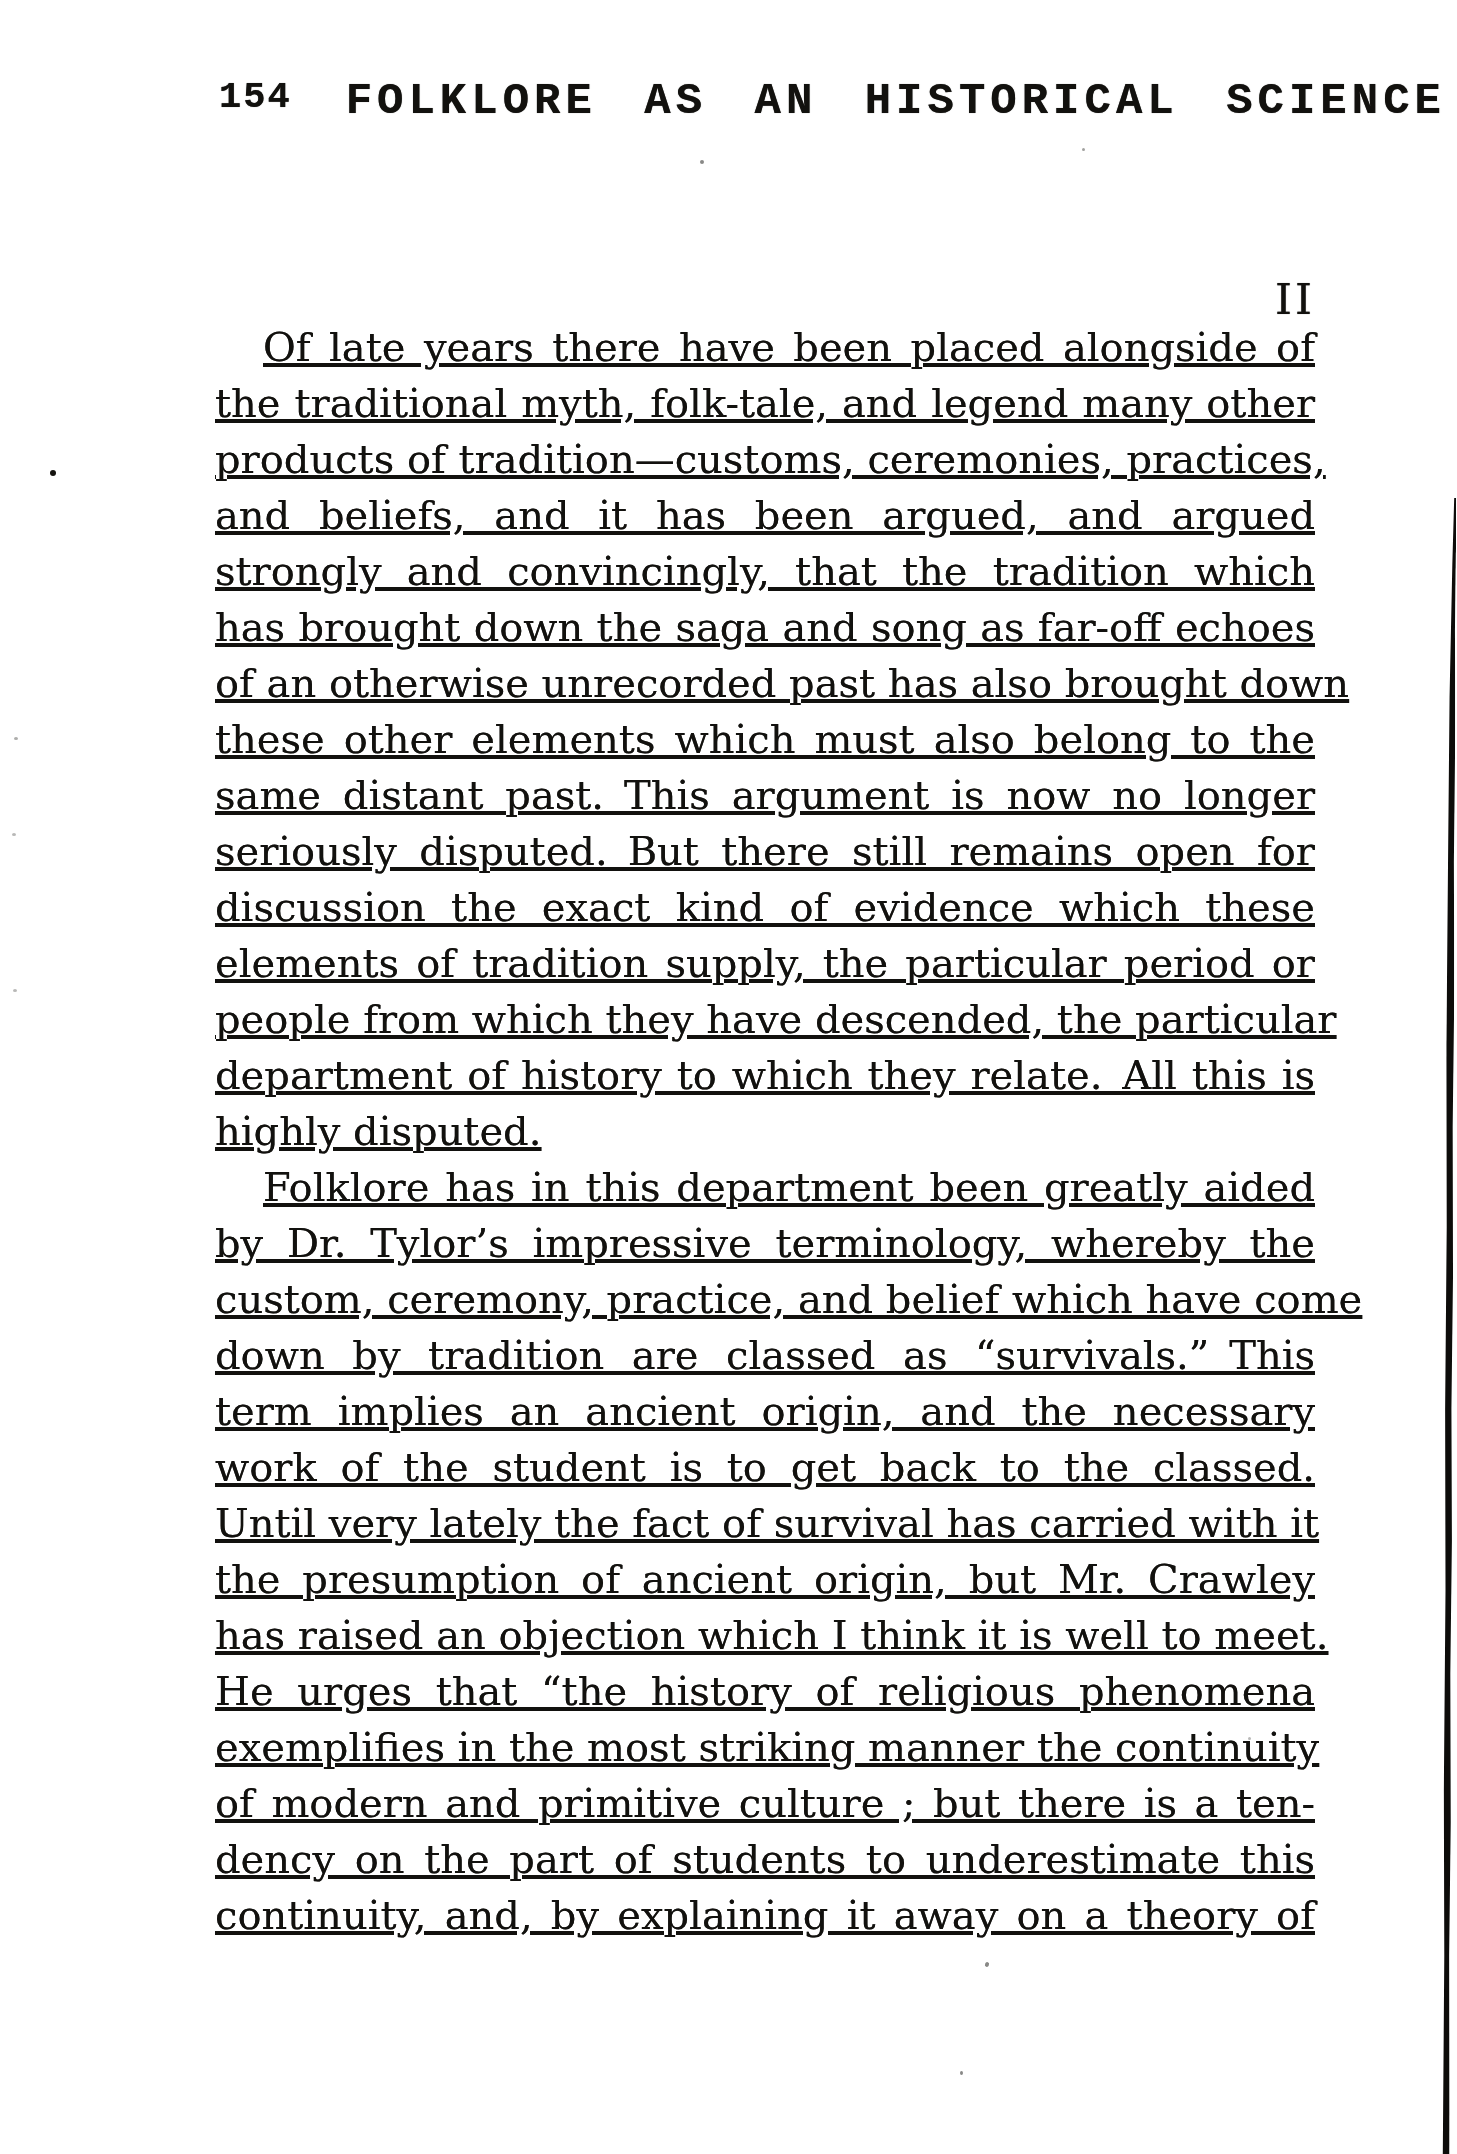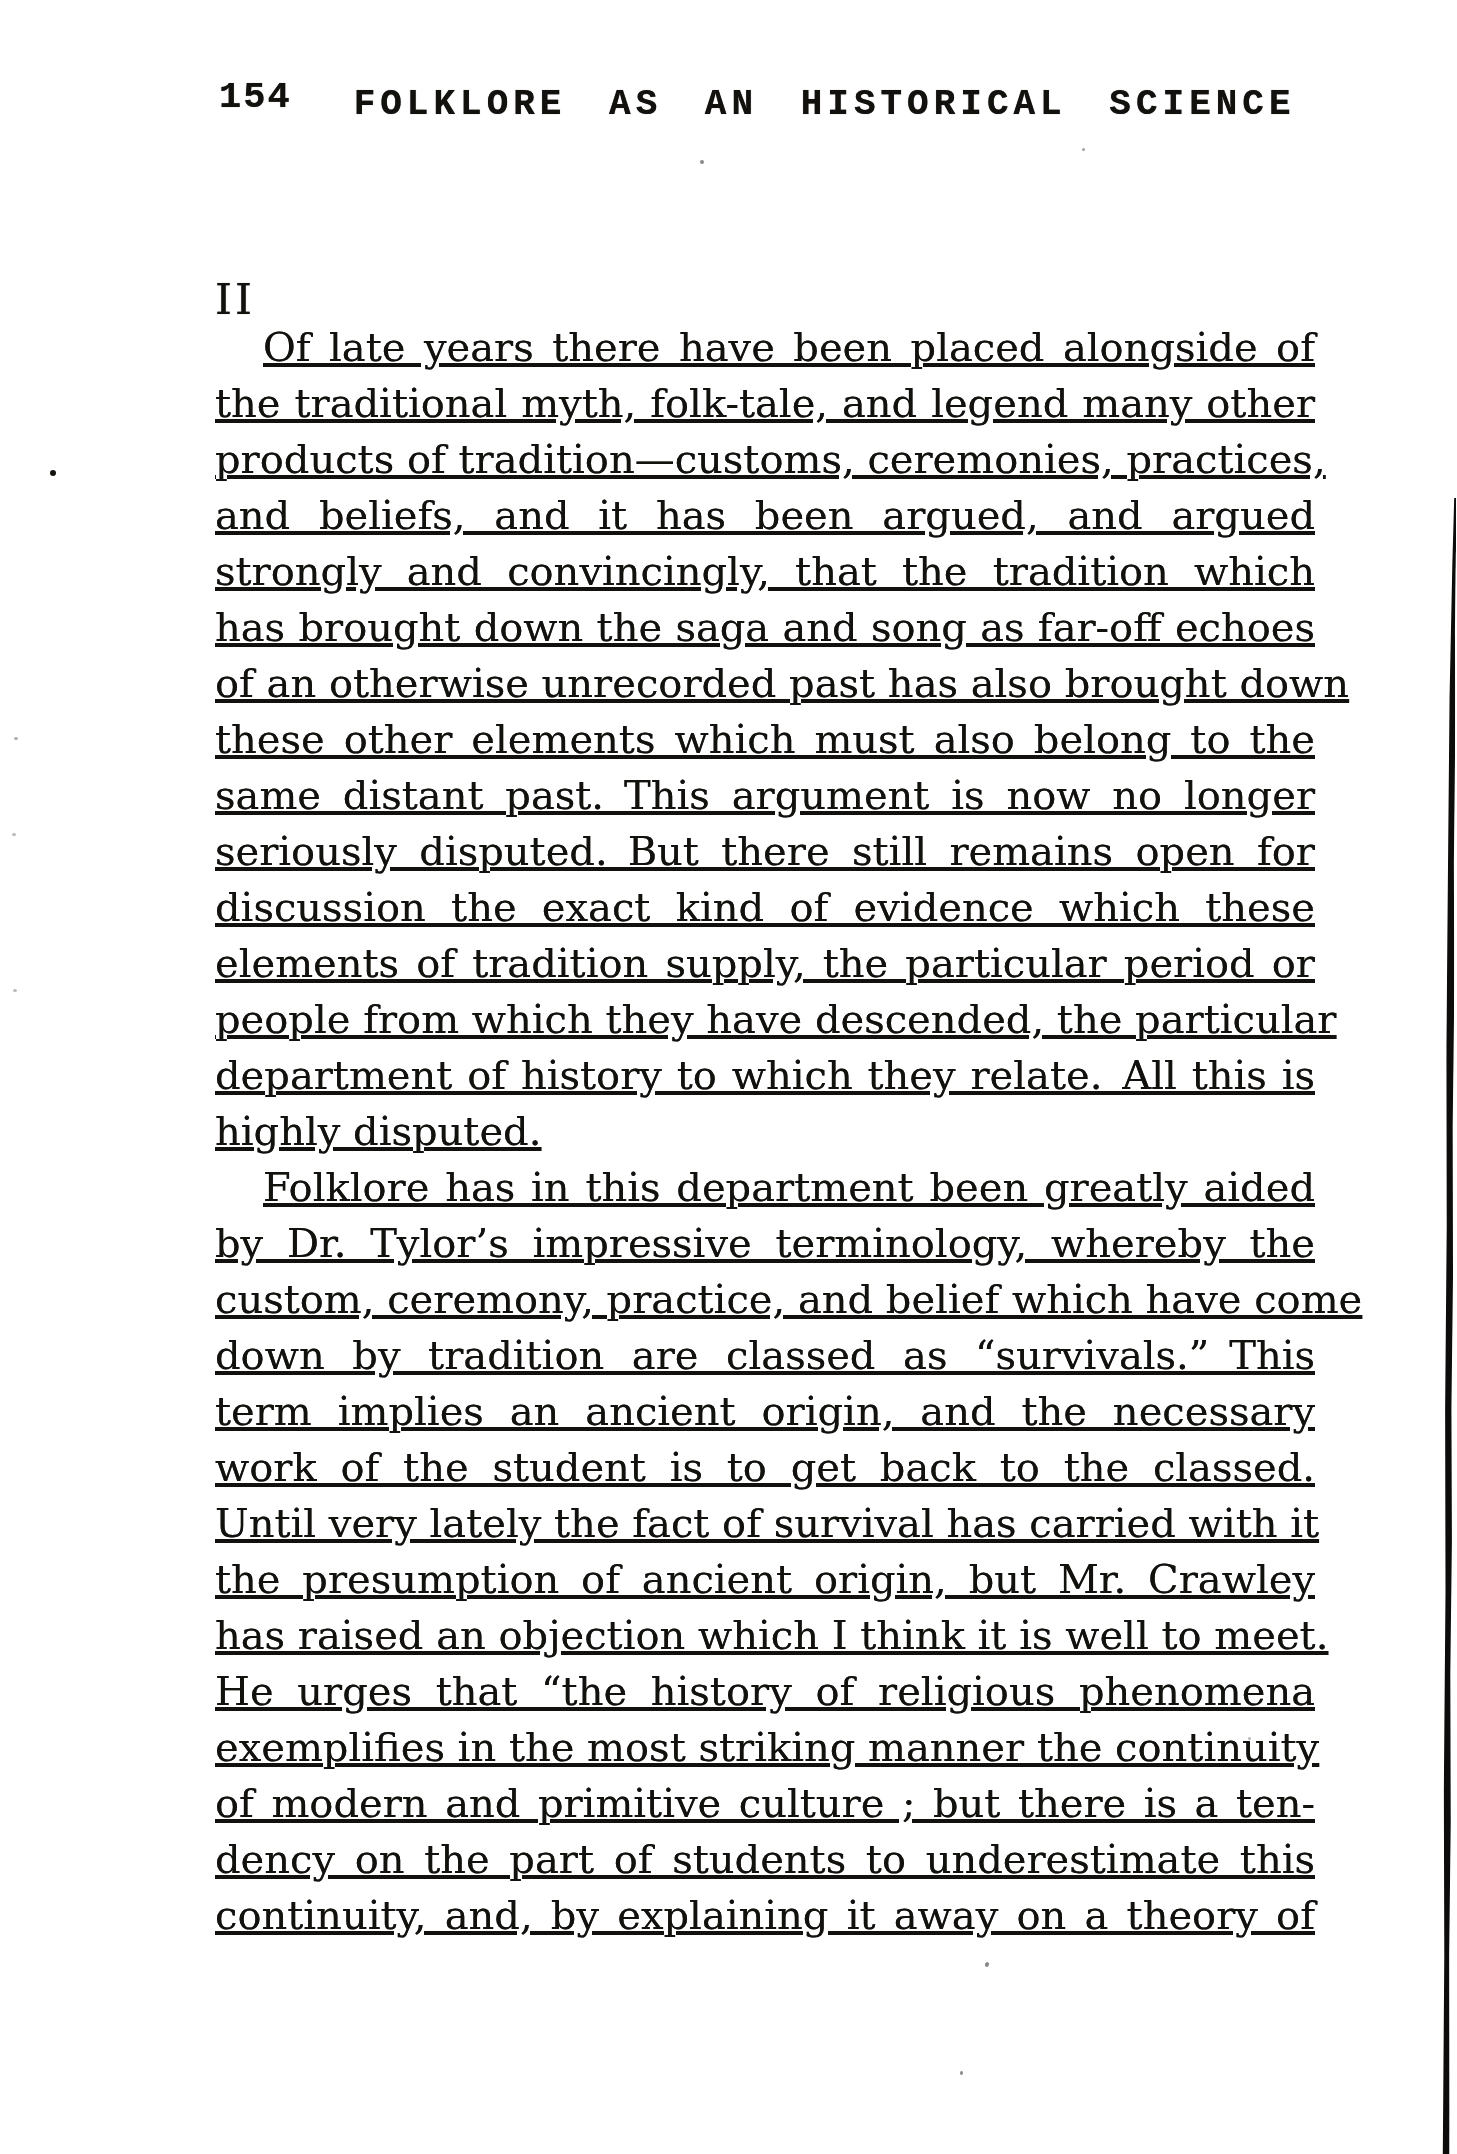--- a/index.html
+++ b/index.html
@@ -19,29 +19,29 @@
     display:flex;align-items:flex-start;gap:54px;
     white-space:nowrap;
     text-shadow:0 0 0.7px rgba(10,10,8,.8);
     font-family:Liberation Mono, monospace;
   }
   .pagenum{
     font-size:37px;font-weight:700;letter-spacing:2px;
     font-variant-numeric:oldstyle-nums;
   }
   .running-title{
-    font-size:36px;font-weight:700;
+    font-size:44px;font-weight:700;
     letter-spacing:5px;word-spacing:16px;
-    margin:8px;
+    margin:0;
   }
   
   .section-label{
     position:absolute;
     left:215px;top:274px;width:1100px;
-    text-align:left;
+    text-align:right;
     font-size:43px;letter-spacing:3px;
     text-shadow:0 0 0.7px rgba(10,10,8,.8);
   }
   
   .text-block{
     position:absolute;
     left:215px;top:319px;width:1100px;
     font-size:40px;line-height:56px;
     text-shadow:0 0 0.6px rgba(12,11,9,.75);
   }

